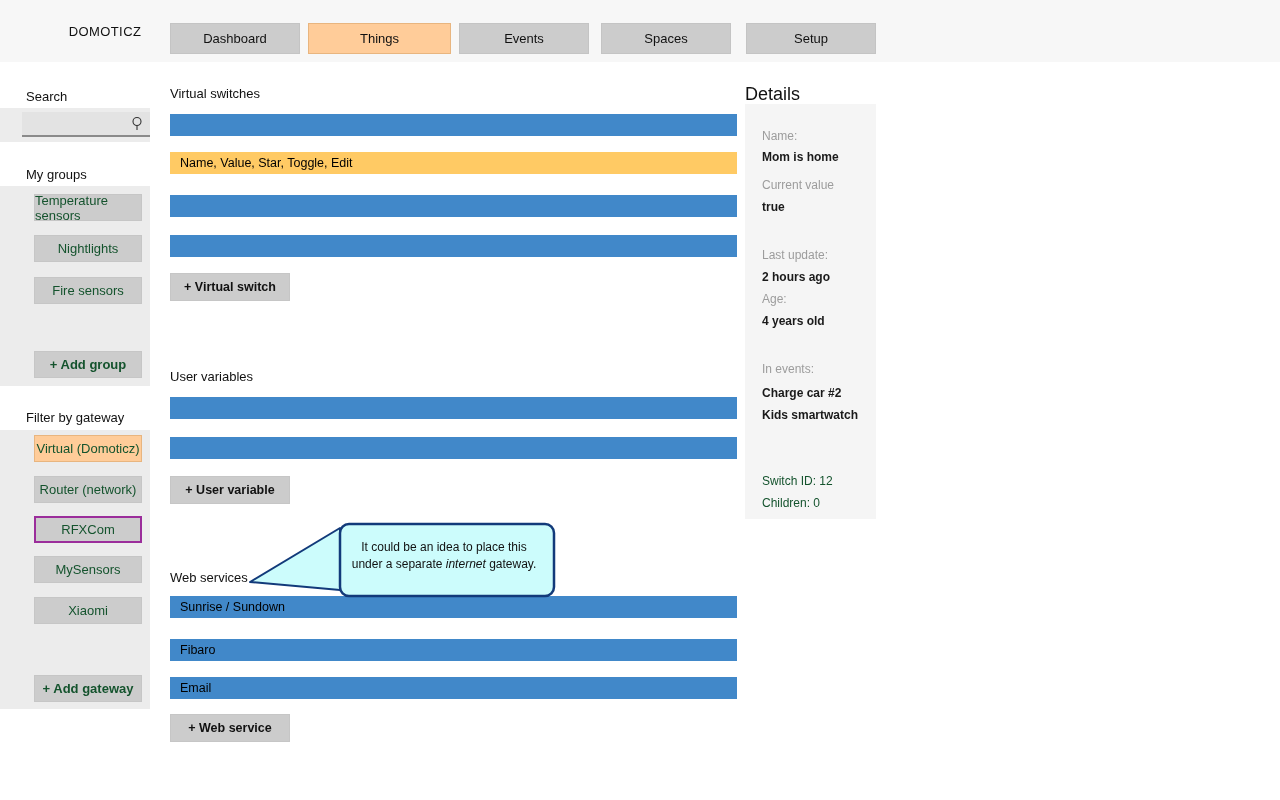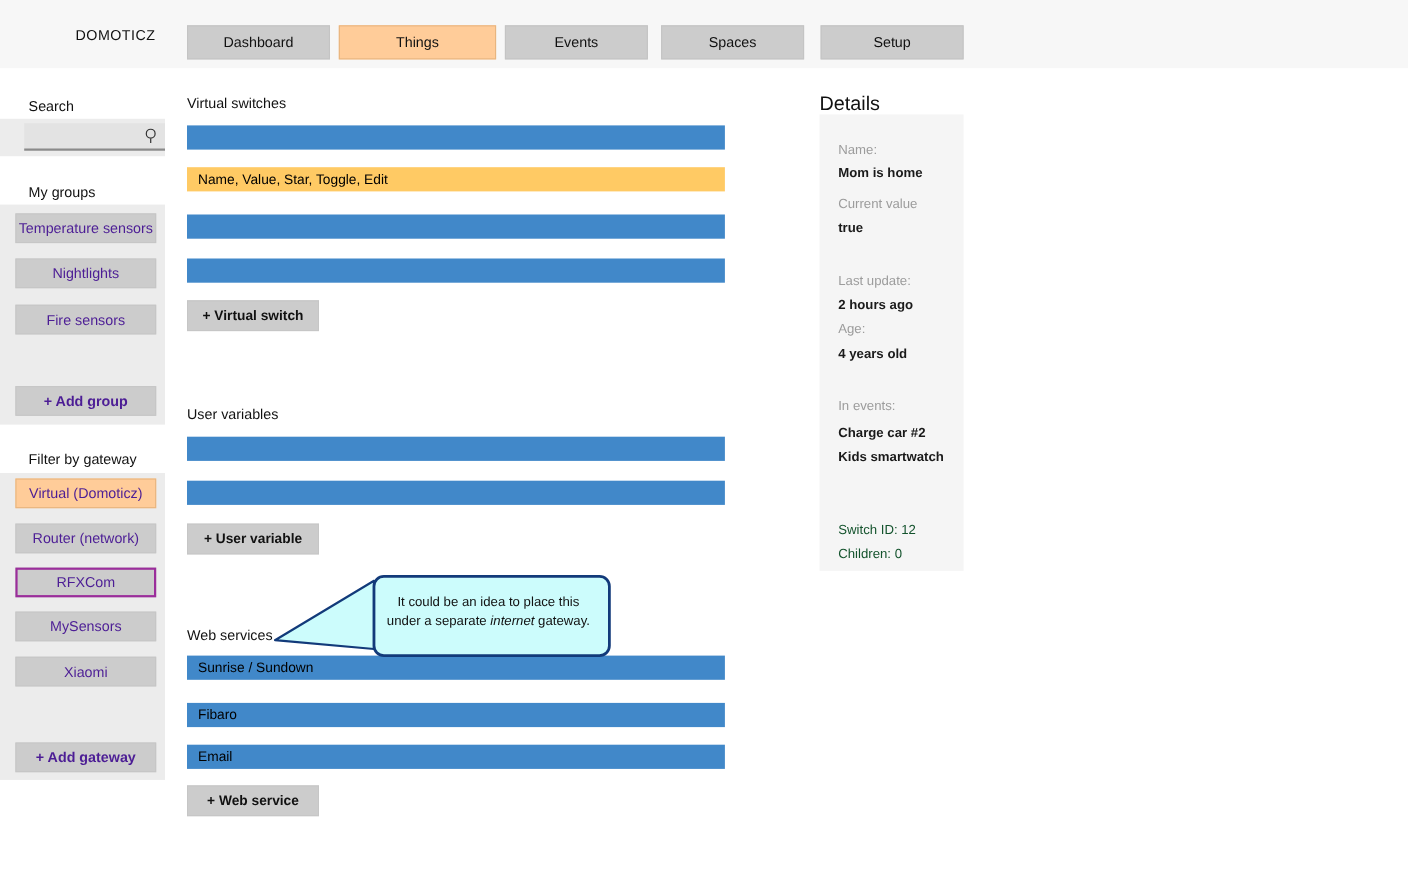--- a/index.html
+++ b/index.html
@@ -31,24 +31,24 @@
   .navbtn.active{background:#ffcc99;border-color:#e8b57f;}
 
   
   .side-panel{
     position:absolute;left:-18px;background:#ececec;width:168px;
   }
   .side-head{
     position:absolute;left:26px;font-size:13px;color:#111;
   }
   .side-btn{
-    position:absolute;left:14px;width:128px;height:27px;
+    position:absolute;left:34px;width:108px;height:27px;
     background:#cccccc;border:1px solid #c6c6c6;box-sizing:border-box;
     display:flex;align-items:center;justify-content:center;
-    font-size:13px;color:#4c1d95;cursor:pointer;
+    font-size:13px;color:#14532d;cursor:pointer;
   }
   .side-btn.active{background:#ffcc99;border-color:#e8b57f;}
   .side-btn.outlined{border:2px solid #9b2d9b;}
   .side-btn.add{font-weight:bold;}
 
   
   .search-wrap{
     position:absolute;left:22px;top:112px;width:128px;height:25px;
     background:#e3e3e3;border:none;border-bottom:2px solid #8a8a8a;
     box-sizing:border-box;cursor:text;
@@ -60,21 +60,21 @@
     box-sizing:border-box;
   }
   .search-icon{
     position:absolute;right:6px;top:4px;width:14px;height:16px;
     pointer-events:none;
   }
 
   
   .sec-title{position:absolute;font-size:13px;color:#111;}
   .bar{
-    position:absolute;left:170px;width:489px;height:22px;
+    position:absolute;left:170px;width:567px;height:22px;
     background:#4188c9;display:flex;align-items:center;
     padding-left:10px;box-sizing:border-box;
     font-size:12.5px;color:#000;cursor:pointer;
   }
   .bar.yellow{background:#ffca64;}
   .addbtn{
     position:absolute;left:170px;width:120px;height:28px;
     background:#cccccc;border:1px solid #c6c6c6;box-sizing:border-box;
     display:flex;align-items:center;justify-content:center;
     font-size:12.5px;font-weight:bold;color:#111;cursor:pointer;

